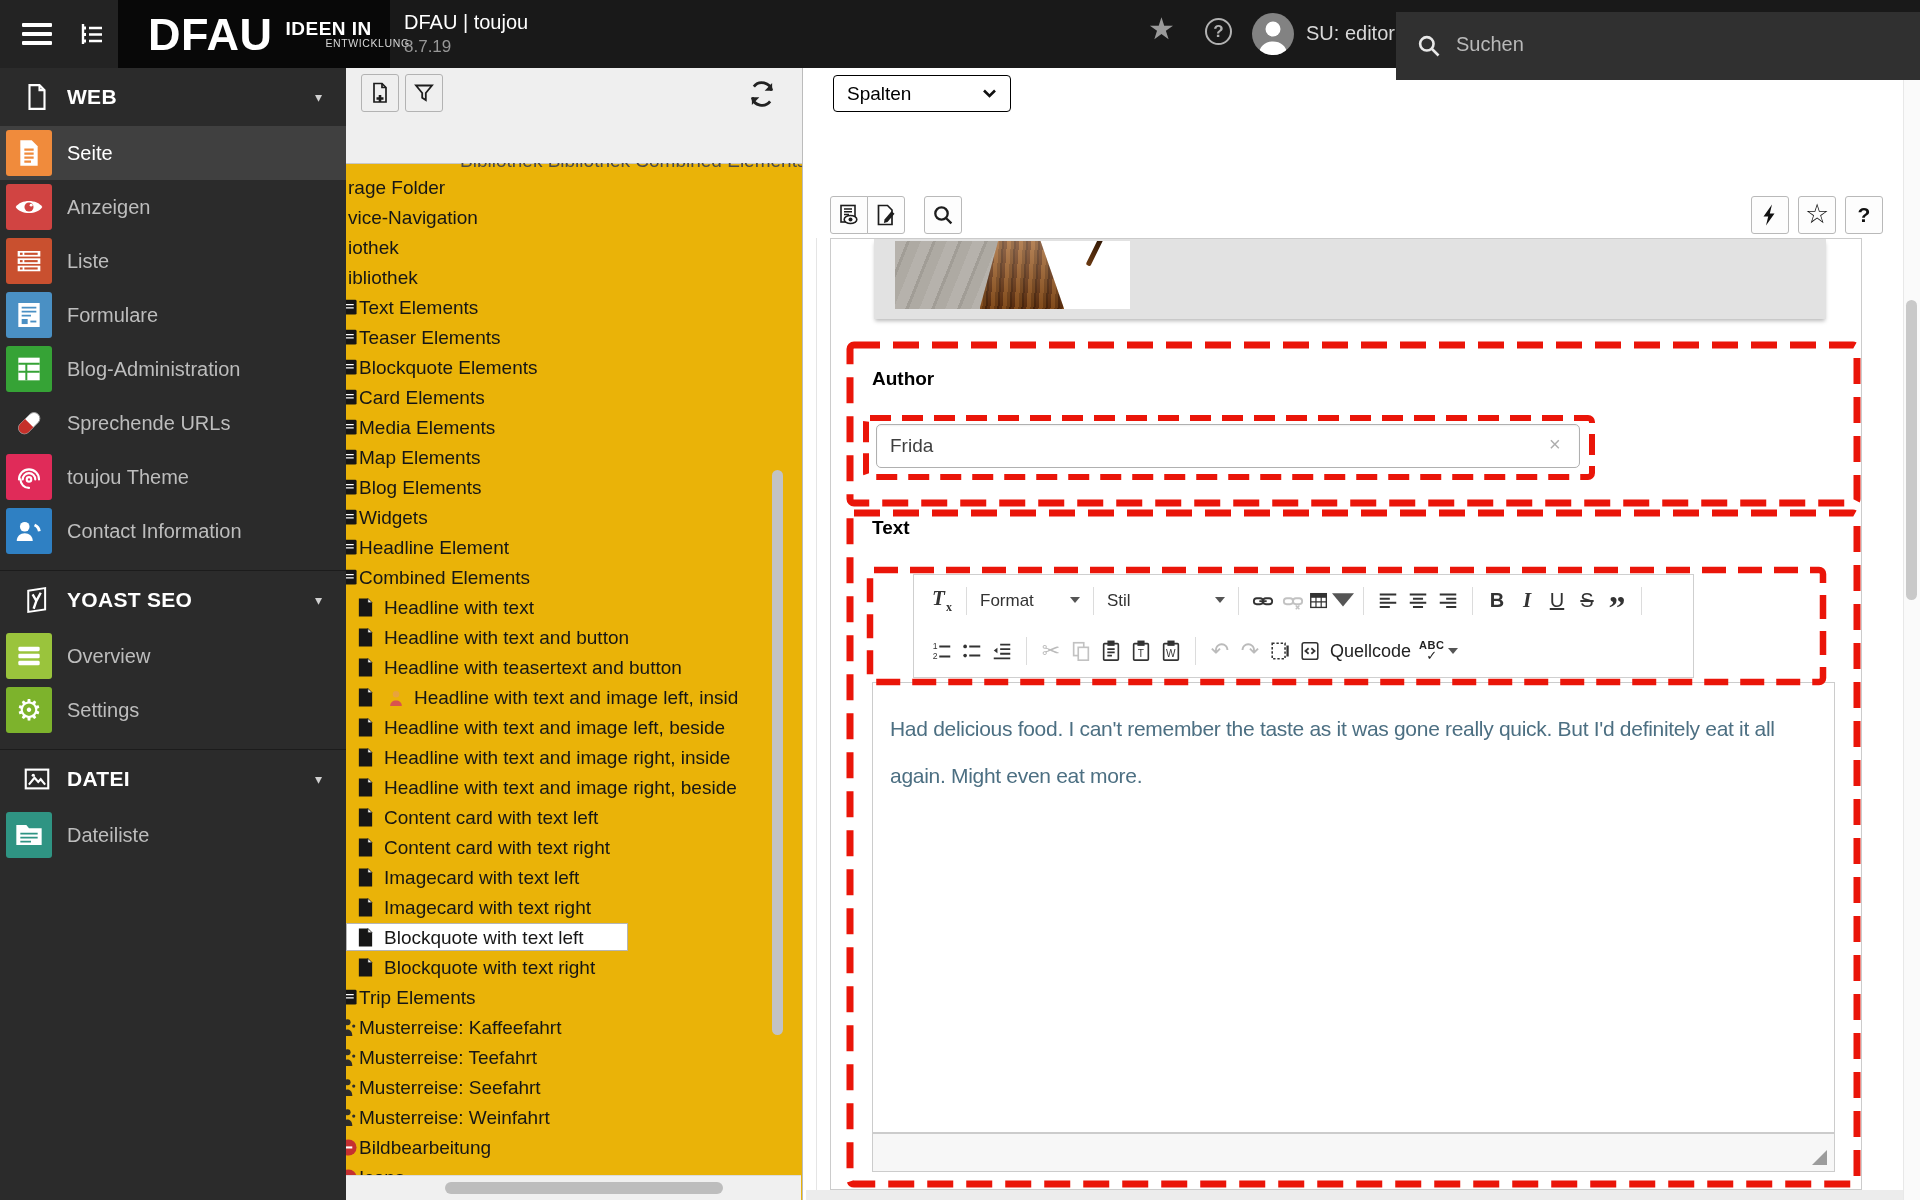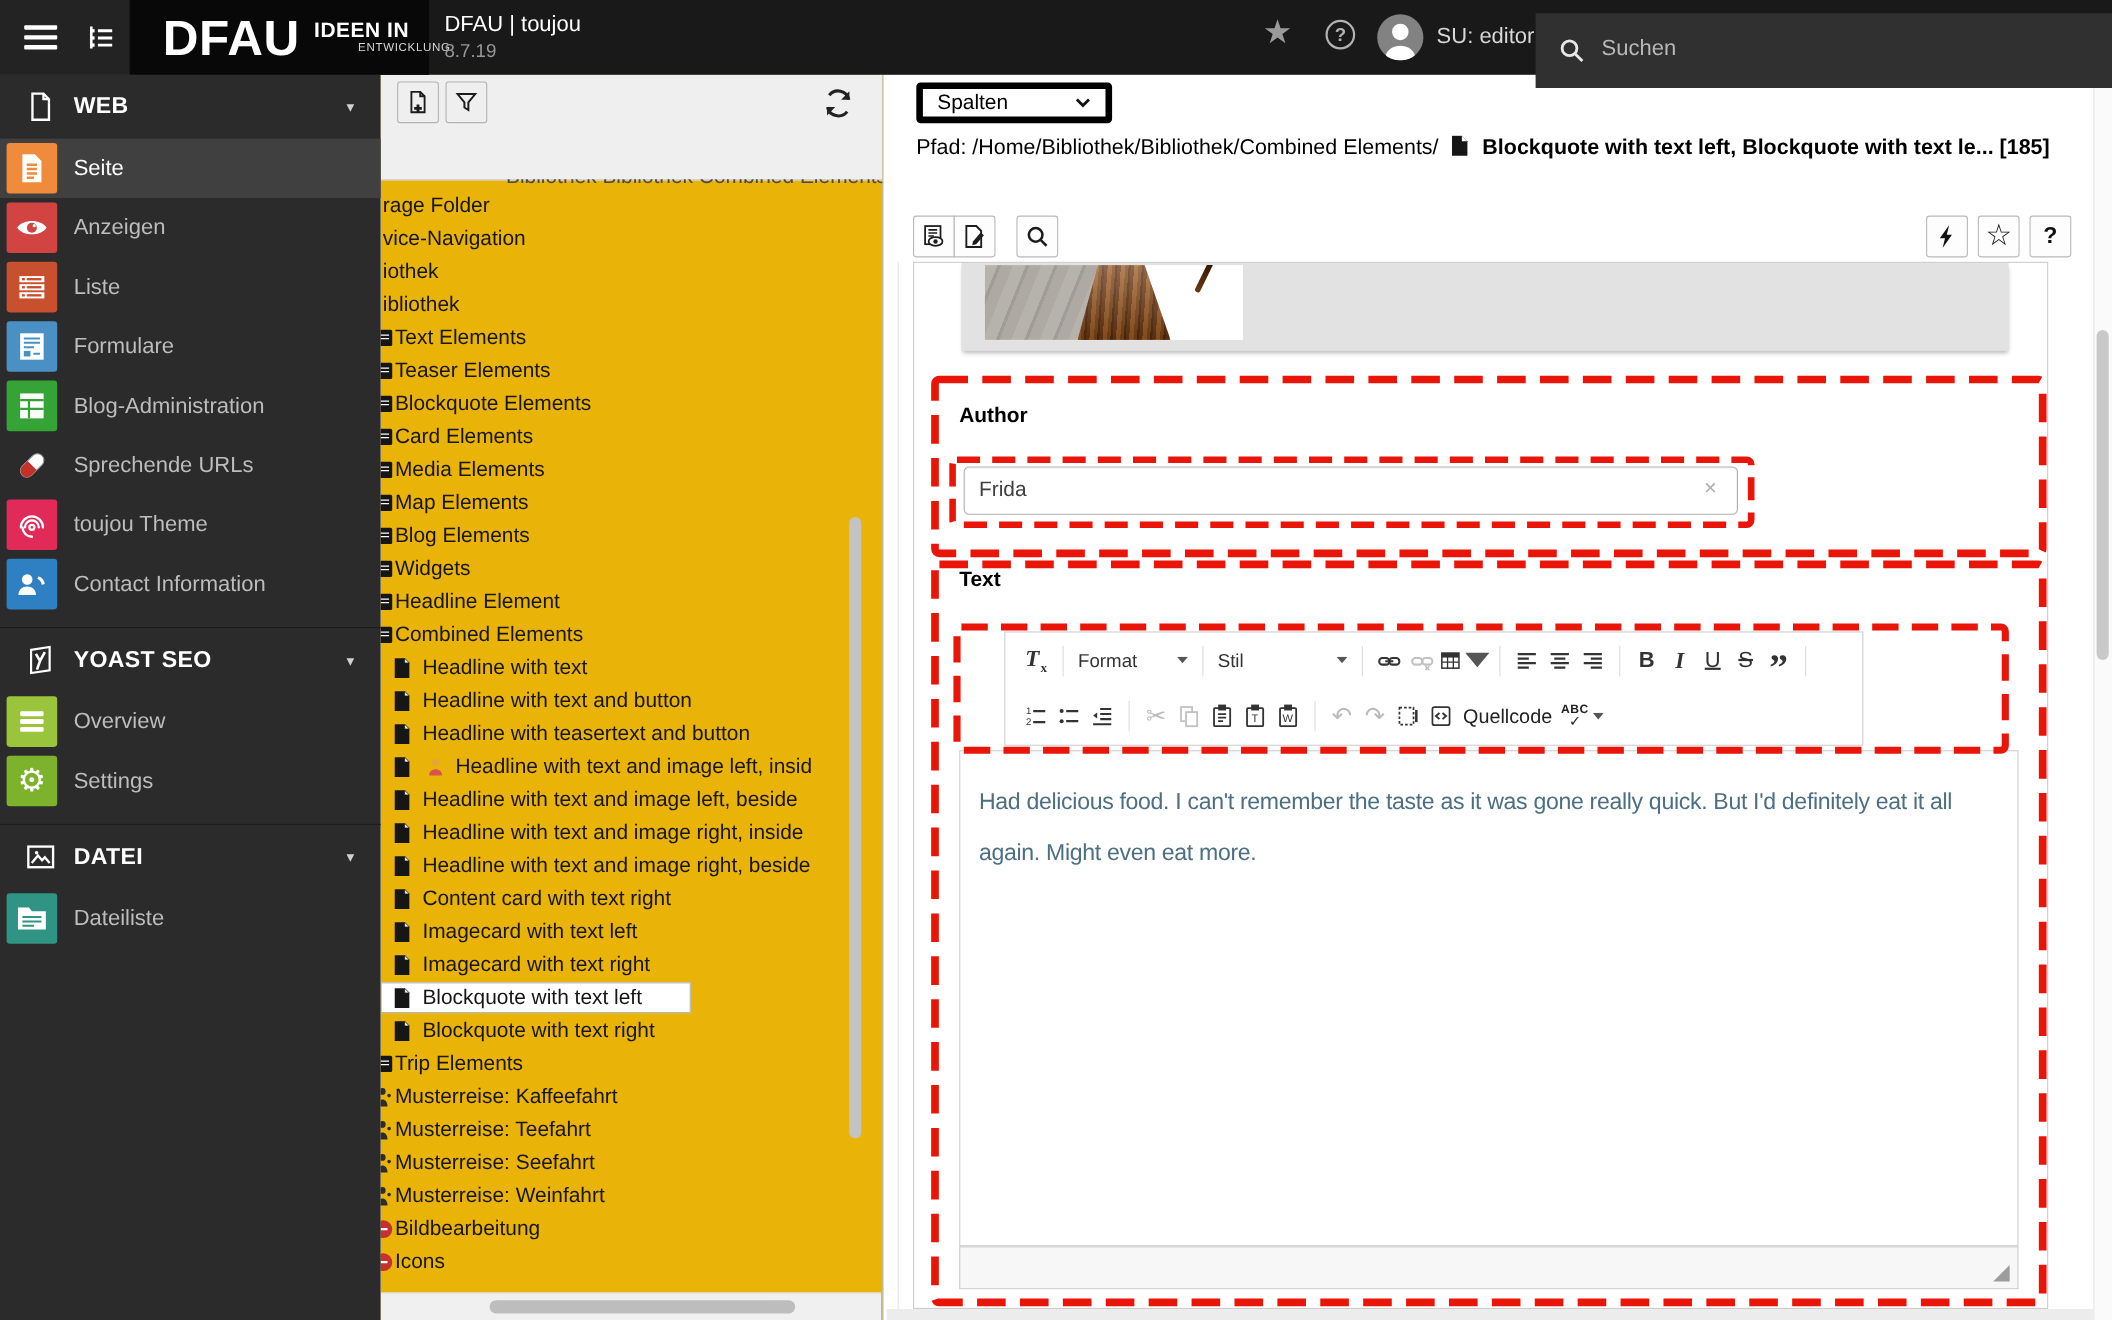--- a/index.html
+++ b/index.html
@@ -64,21 +64,21 @@
   .trow.d2 .lbl{padding-left:38px;}
   .t-icon{position:absolute;top:4px;width:19px;height:22px;}
   .trow.d1 .t-icon{left:-7px;}
   .trow.d2 .t-icon{left:10px;}
   .t-emoji{display:inline-block;width:18px;height:18px;margin:0 9px 0 3px;vertical-align:-3px;}
   .vthumb{position:absolute;left:426px;top:402px;width:11px;height:565px;border-radius:6px;background:#c3c3c3;}
   .hscroll{position:absolute;left:0;right:1px;bottom:0;height:24px;background:#f0f0f0;border-top:1px solid #dcdcdc;}
   .hthumb{position:absolute;left:99px;top:6px;width:278px;height:12px;border-radius:6px;background:#bdbdbd;cursor:pointer;}
   
   .main{position:absolute;left:803px;top:68px;right:0;bottom:0;background:#fff;}
-  .colselect{position:absolute;left:30px;top:7px;width:178px;height:37px;border:6px solid #000000;
+  .colselect{position:absolute;left:30px;top:7px;width:178px;height:37px;border:1px solid #000000;
              border-radius:4px;background:#fff;display:flex;align-items:center;padding:0 13px;
              box-sizing:border-box;font-size:19px;color:#000;cursor:pointer;}
   .colselect .car{margin-left:auto;}
   .pathline{position:absolute;left:30px;top:50px;width:1048px;font-size:19.5px;line-height:33px;color:#000;}
   .pathline .docico{display:inline-block;width:16px;height:19px;vertical-align:-2px;margin:0 7px 0 6px;}
   .pathline b{font-weight:bold;}
   .recbtns{position:absolute;left:27px;top:128px;display:flex;}
   .btn38{width:38px;height:38px;border:1px solid #b9b9b9;background:#fdfdfd;display:flex;
          align-items:center;justify-content:center;box-sizing:border-box;cursor:pointer;}
   .grp .btn38:first-child{border-radius:3px 0 0 3px;}
@@ -476,20 +476,26 @@
           <svg viewBox="0 0 20 22">
             <path d="M3 1.5h9.5l4.5 4.5v14.5H3z" fill="#161616"></path>
             <path d="M12.5 1.5l4.5 4.5h-4.5z" fill="#fdfdfd" stroke="#161616" stroke-width="0.7"></path>
           </svg>
         </span><span class="lbl"><span>Headline with text and image right, beside</span></span></div>
       <div class="trow d2"><span class="t-icon">
           <svg viewBox="0 0 20 22">
             <path d="M3 1.5h9.5l4.5 4.5v14.5H3z" fill="#161616"></path>
             <path d="M12.5 1.5l4.5 4.5h-4.5z" fill="#fdfdfd" stroke="#161616" stroke-width="0.7"></path>
           </svg>
+        </span><span class="lbl"><span>Content card with text left</span></span></div>
+      <div class="trow d2"><span class="t-icon">
+          <svg viewBox="0 0 20 22">
+            <path d="M3 1.5h9.5l4.5 4.5v14.5H3z" fill="#161616"></path>
+            <path d="M12.5 1.5l4.5 4.5h-4.5z" fill="#fdfdfd" stroke="#161616" stroke-width="0.7"></path>
+          </svg>
         </span><span class="lbl"><span>Content card with text right</span></span></div>
       <div class="trow d2"><span class="t-icon">
           <svg viewBox="0 0 20 22">
             <path d="M3 1.5h9.5l4.5 4.5v14.5H3z" fill="#161616"></path>
             <path d="M12.5 1.5l4.5 4.5h-4.5z" fill="#fdfdfd" stroke="#161616" stroke-width="0.7"></path>
           </svg>
         </span><span class="lbl"><span>Imagecard with text left</span></span></div>
       <div class="trow d2"><span class="t-icon">
           <svg viewBox="0 0 20 22">
             <path d="M3 1.5h9.5l4.5 4.5v14.5H3z" fill="#161616"></path>
@@ -564,31 +570,20 @@
 <div class="main">
   <div class="colselect">
     <span>Spalten</span>
     <span class="car">
       <svg width="15" height="11" viewBox="0 0 15 11" fill="none" stroke="#111" stroke-width="2.6">
           <path d="M2 2.5l5.5 5.5L13 2.5"></path>
         </svg>
     </span>
   </div>
 
-  <div class="pathline">
-    <span>Pfad:</span>
-    <span>/Home/Bibliothek/Bibliothek/Combined Elements/</span>
-    <span class="docico">
-      <svg viewBox="0 0 16 19">
-          <path d="M1 0.5h9l5 5V18.5H1z" fill="#161616"></path>
-          <path d="M10 0.5l5 5h-5z" fill="#fdfdfd"></path>
-        </svg>
-    </span>
-    <b>Blockquote with text left, Blockquote with text le... [185]</b>
-  </div>
 
   <div class="recbtns grp">
     <div class="btn38">
       <svg width="24" height="24" viewBox="0 0 24 24">
           <rect x="4" y="2.5" width="14" height="16.5" fill="#fff" stroke="#1d1d1d" stroke-width="1.6"></rect>
           <path d="M7 6h8M7 8.8h8M7 11.5h5" stroke="#1d1d1d" stroke-width="1.5"></path>
           <ellipse cx="13.5" cy="16.5" rx="6.3" ry="4" fill="#fff" stroke="#1d1d1d" stroke-width="1.6"></ellipse>
           <circle cx="13.5" cy="16.5" r="2" fill="#1d1d1d"></circle>
         </svg>
     </div>

